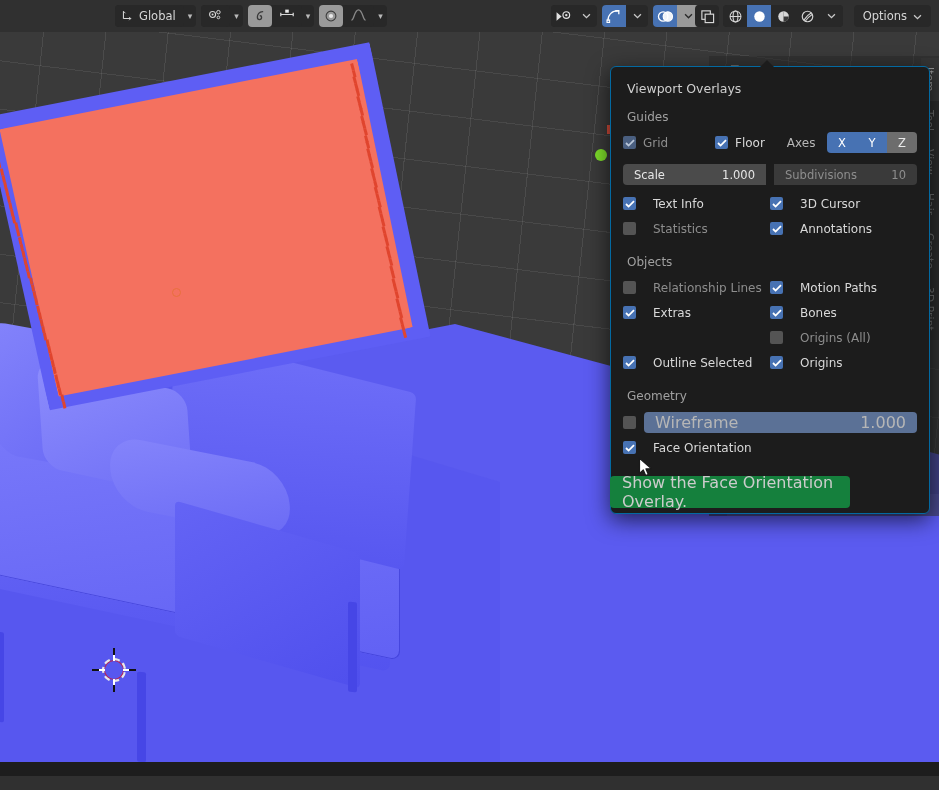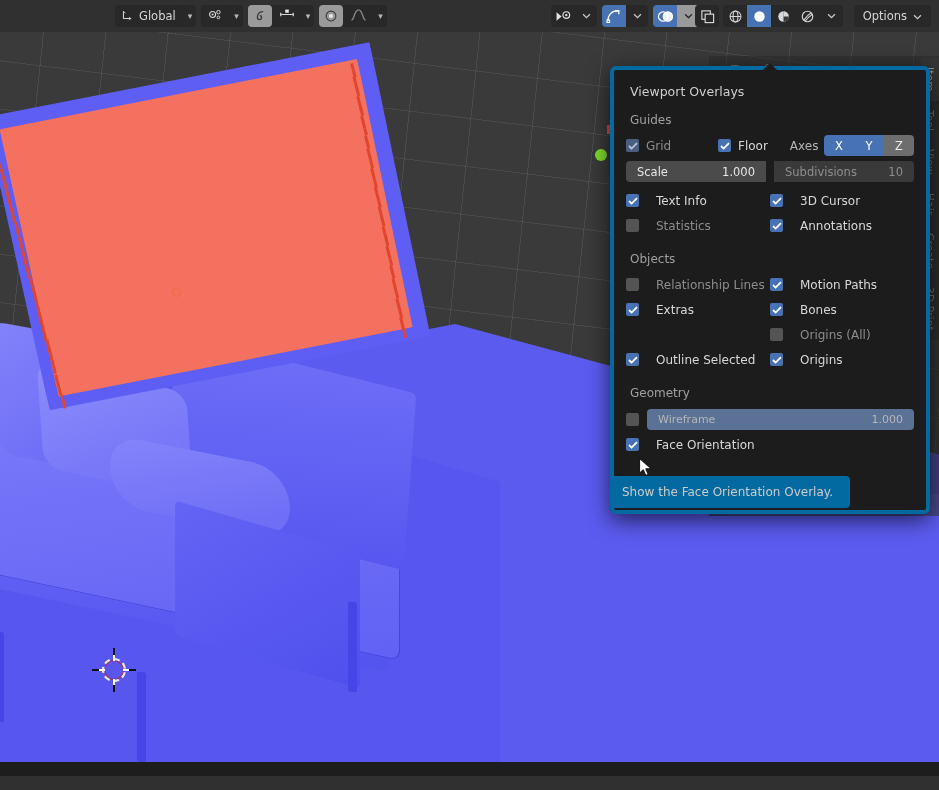--- a/index.html
+++ b/index.html
@@ -128,21 +128,21 @@
 
   
   #vtabs { position:absolute; right:0; top:58px; width:18px; display:flex;
      flex-direction:column; gap:0; }
   .vtab { writing-mode:vertical-rl; text-orientation:mixed; color:#6e6e6e; font-size:10.5px;
      padding:9px 3px; background:#2b2b2b; border-radius:0 0 0 4px; letter-spacing:.2px; }
   .vtab.first{ background:#353535; color:#9a9a9a; }
 
   
   #popover { position:absolute; left:610px; top:66px; width:320px; height:448px;
-     background:#1c1c1c; border:4px solid #0369a1; border-radius:6px;
+     background:#1c1c1c; border:1px solid #0369a1; border-radius:6px;
      box-shadow:0 6px 22px rgba(0,0,0,.65); padding:8px 0 0 0; z-index:30; }
   #pop-arrow { position:absolute; left:148px; top:-7px; width:0; height:0;
      border-left:8px solid transparent; border-right:8px solid transparent;
      border-bottom:8px solid #1c1c1c; }
   #pop-title { color:#cfcfcf; font-size:12.5px; padding:6px 0 0 16px; }
   .sect { color:#a0a0a0; font-size:12px; padding:14px 0 6px 16px; }
   .prow { display:flex; align-items:center; padding:0 12px; height:25px; }
   .half { width:50%; display:flex; align-items:center; gap:17px; }
   .cb { width:13px; height:13px; border-radius:2px; background:#545454; flex:none;
      display:flex; align-items:center; justify-content:center; }
@@ -154,36 +154,36 @@
 
   
   .axrow { display:flex; align-items:center; padding:0 12px; height:25px; }
   .axlabel { color:#b7b7b7; font-size:12px; margin-left:22px; }
   .axbtns { margin-left:auto; display:flex; border-radius:4px; overflow:hidden; }
   .axb { width:30px; height:21px; display:flex; align-items:center; justify-content:center;
      font-size:11.5px; color:#eaeaea; background:#6d6d6d; }
   .axb.on { background:#4772b3; color:#fff; }
 
   
-  .dualrow { display:flex; padding:0 12px; margin-top:3px; gap:8px; }
+  .dualrow { display:flex; padding:0 12px; margin-top:9px; gap:8px; }
   .numfield { flex:1; height:21px; background:#4b4b4b; display:flex; align-items:center;
      justify-content:space-between; padding:0 11px; font-size:11.5px; color:#e6e6e6; }
   .numfield.left { border-radius:4px 0 0 4px; }
   .numfield.right { border-radius:0 4px 4px 0; background:#3a3a3a; color:#8e8e8e; }
 
   
   .wfrow { display:flex; align-items:center; padding:0 12px; height:26px; gap:8px; }
   .wslider { flex:1; height:21px; border-radius:4px; background:#5b7196;
      display:flex; align-items:center; justify-content:space-between; padding:0 11px;
-     color:#b6b6b6; font-size:11px; }
+     color:#b6b6b6; font-size:16px; }
 
   
   #tooltip { position:absolute; left:610px; top:476px; width:240px; height:32px;
-     background:#0369a1; border-radius:4px; display:flex; align-items:center;
-     padding:3px 12px; color:#cccccc; font-size:12px; z-index:40; }
+     background:#15803d; border-radius:4px; display:flex; align-items:center;
+     padding:3px 12px; color:#cccccc; font-size:16px; z-index:40; }
   #mouse-cursor { position:absolute; left:638px; top:457px; z-index:50; }
 </style>
 </head>
 <body>
 
 <div id="app">
 
   <div id="viewport">
     <div id="vp-sky"></div>
     <div id="vp-grid"></div>

